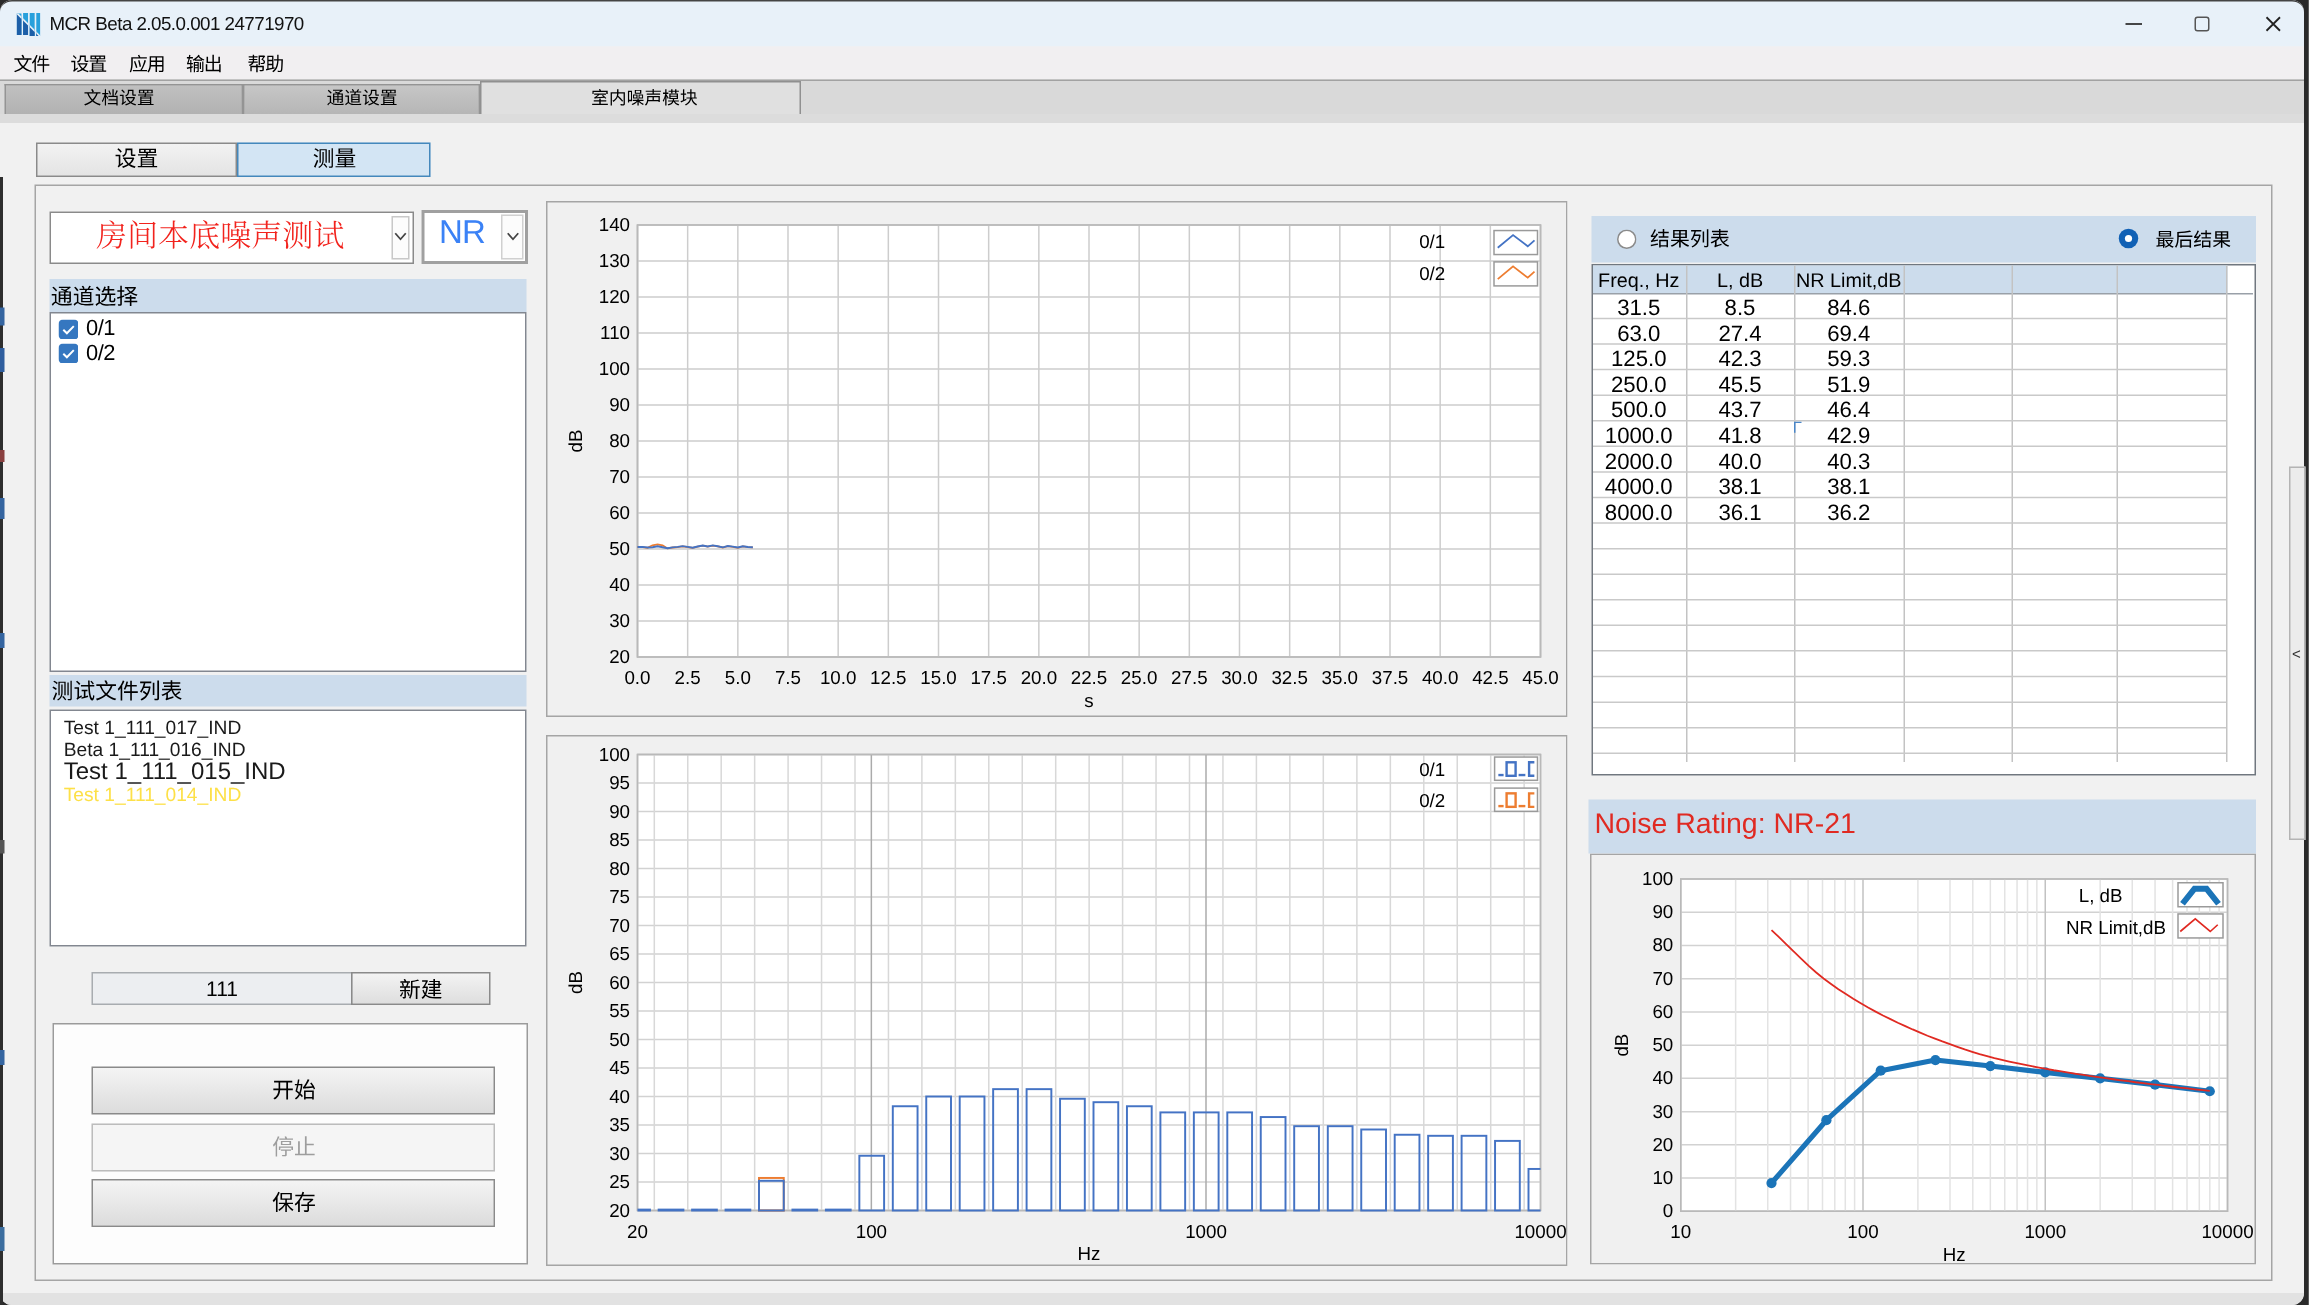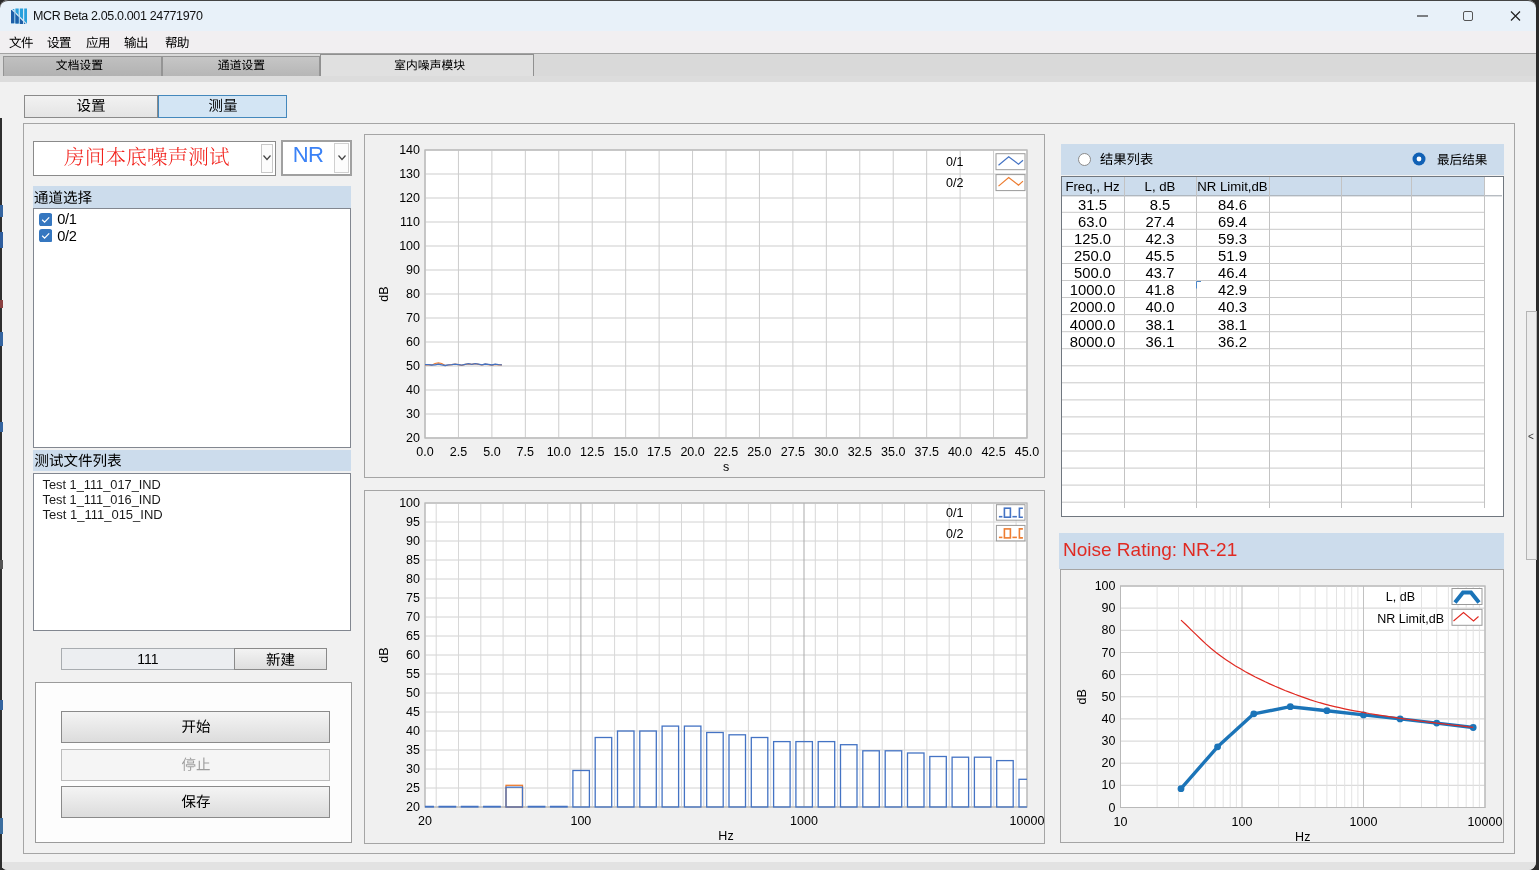--- a/index.html
+++ b/index.html
@@ -99,23 +99,23 @@
     <rect x="0" y="0" width="13.4" height="13.4" rx="3" fill="#3577c0"></rect>
     <path d="M3.2 6.8 L5.6 9.2 L10.2 4.4" stroke="#fff" stroke-width="1.3" fill="none"></path>
   </svg>
 <div style="position:absolute;top:225.5px;left:57.3px;text-align:left;height:20px;line-height:20px;font-size:14.6px;color:#000;white-space:nowrap;letter-spacing:-0.3px">0/2</div>
 <div style="position:absolute;left:33px;top:450px;width:318px;height:21px;background:#ccdcec"></div>
 <svg style="position:absolute;left:33.0px;top:453.3px;overflow:visible" width="90" height="16" viewBox="0 -13.2 90 16.5">
     <path fill="#000" d="M7.3 -1.4C8.1 -0.6 8.9 0.4 9.4 1.1L10.1 0.6C9.7 -0.1 8.8 -1.1 8.0 -1.8ZM4.7 -11.7V-2.3H5.6V-10.9H8.8V-2.4H9.7V-11.7ZM13.0 -12.4V-0.1C13.0 0.1 12.9 0.2 12.7 0.2C12.5 0.2 11.8 0.2 11.0 0.2C11.1 0.5 11.3 0.9 11.3 1.1C12.4 1.2 13.0 1.1 13.4 1.0C13.8 0.8 13.9 0.5 13.9 -0.1V-12.4ZM10.9 -11.2V-2.3H11.8V-11.2ZM6.7 -9.8V-4.5C6.7 -2.7 6.4 -0.8 3.9 0.5C4.0 0.6 4.3 1.0 4.4 1.2C7.1 -0.2 7.6 -2.5 7.6 -4.5V-9.8ZM1.2 -11.6C2.1 -11.2 3.1 -10.5 3.6 -10.0L4.3 -10.9C3.8 -11.3 2.7 -12.0 1.9 -12.4ZM0.6 -7.6C1.4 -7.1 2.5 -6.5 3.0 -6.0L3.7 -6.9C3.1 -7.3 2.0 -8.0 1.2 -8.4ZM0.9 0.4 1.9 1.0C2.5 -0.4 3.3 -2.2 3.8 -3.8L2.9 -4.4C2.3 -2.7 1.5 -0.8 0.9 0.4Z M16.8 -11.6C17.6 -11.0 18.5 -10.0 19.0 -9.4L19.8 -10.2C19.3 -10.8 18.3 -11.7 17.6 -12.3ZM26.7 -11.9C27.3 -11.3 28.0 -10.4 28.3 -9.8L29.1 -10.3C28.8 -10.9 28.1 -11.8 27.4 -12.4ZM15.8 -7.9V-6.8H17.8V-1.4C17.8 -0.8 17.4 -0.3 17.1 -0.2C17.3 0.1 17.6 0.5 17.7 0.8C17.9 0.5 18.3 0.3 20.9 -1.5C20.8 -1.7 20.6 -2.1 20.6 -2.4L18.9 -1.3V-7.9ZM25.1 -12.5 25.2 -9.5H20.2V-8.4H25.2C25.5 -2.7 26.2 1.1 28.0 1.2C28.6 1.2 29.2 0.5 29.5 -2.0C29.3 -2.1 28.8 -2.4 28.6 -2.6C28.5 -1.2 28.3 -0.3 28.1 -0.3C27.1 -0.4 26.5 -3.8 26.3 -8.4H29.4V-9.5H26.3C26.2 -10.5 26.2 -11.5 26.2 -12.5ZM20.4 -0.9 20.7 0.1C22.0 -0.2 23.6 -0.7 25.2 -1.2L25.0 -2.2L23.3 -1.7V-5.2H24.7V-6.2H20.7V-5.2H22.2V-1.4Z M36.3 -12.3C36.8 -11.6 37.3 -10.6 37.5 -10.0L38.7 -10.4C38.5 -11.0 38.0 -12.0 37.5 -12.7ZM30.8 -10.0V-8.8H33.1C34.0 -6.6 35.2 -4.6 36.7 -3.0C35.1 -1.6 33.0 -0.6 30.5 0.1C30.8 0.4 31.1 0.9 31.2 1.2C33.8 0.4 35.8 -0.7 37.5 -2.2C39.2 -0.7 41.3 0.4 43.7 1.1C43.9 0.8 44.2 0.3 44.5 0.1C42.1 -0.5 40.1 -1.6 38.4 -3.0C39.9 -4.6 41.1 -6.5 41.9 -8.8H44.3V-10.0ZM37.6 -3.8C36.1 -5.2 35.0 -6.9 34.3 -8.8H40.7C39.9 -6.8 38.9 -5.2 37.6 -3.8Z M49.8 -5.1V-4.0H54.1V1.2H55.2V-4.0H59.3V-5.1H55.2V-8.4H58.6V-9.5H55.2V-12.4H54.1V-9.5H52.0C52.2 -10.2 52.4 -10.9 52.6 -11.6L51.5 -11.8C51.1 -9.9 50.5 -7.9 49.6 -6.7C49.9 -6.6 50.4 -6.3 50.6 -6.1C51.0 -6.8 51.4 -7.6 51.7 -8.4H54.1V-5.1ZM49.0 -12.5C48.2 -10.3 46.9 -8.0 45.5 -6.6C45.7 -6.3 46.0 -5.7 46.1 -5.4C46.6 -6.0 47.1 -6.6 47.5 -7.2V1.2H48.6V-9.0C49.2 -10.0 49.7 -11.1 50.1 -12.2Z M69.6 -10.9V-2.5H70.7V-10.9ZM72.7 -12.5V-0.3C72.7 -0.0 72.6 0.1 72.4 0.1C72.2 0.1 71.4 0.1 70.5 0.0C70.7 0.4 70.9 0.8 70.9 1.1C72.1 1.1 72.8 1.1 73.2 0.9C73.7 0.8 73.9 0.4 73.9 -0.3V-12.5ZM62.7 -4.5C63.5 -4.0 64.4 -3.3 65.0 -2.7C64.0 -1.3 62.7 -0.3 61.2 0.3C61.4 0.6 61.7 1.0 61.9 1.3C65.0 -0.1 67.4 -3.1 68.1 -8.3L67.4 -8.5L67.2 -8.4H63.9C64.1 -9.2 64.3 -9.9 64.5 -10.7H68.6V-11.8H60.9V-10.7H63.4C62.8 -8.4 62.0 -6.3 60.8 -4.9C61.0 -4.7 61.5 -4.3 61.7 -4.1C62.4 -5.0 63.0 -6.1 63.5 -7.4H66.9C66.6 -6.0 66.2 -4.8 65.6 -3.7C65.0 -4.2 64.1 -4.9 63.4 -5.4Z M78.8 1.2C79.1 1.0 79.7 0.8 83.9 -0.6C83.8 -0.8 83.7 -1.2 83.7 -1.6L80.0 -0.5V-3.8C80.9 -4.4 81.7 -5.1 82.4 -5.8C83.5 -2.6 85.7 -0.3 88.8 0.7C88.9 0.4 89.2 -0.0 89.5 -0.3C88.0 -0.7 86.7 -1.5 85.7 -2.4C86.7 -3.0 87.8 -3.8 88.6 -4.5L87.7 -5.2C87.0 -4.5 86.0 -3.7 85.1 -3.1C84.4 -3.9 83.9 -4.8 83.5 -5.8H89.0V-6.8H83.0V-8.1H87.9V-9.0H83.0V-10.3H88.5V-11.3H83.0V-12.6H81.9V-11.3H76.6V-10.3H81.9V-9.0H77.3V-8.1H81.9V-6.8H76.0V-5.8H81.0C79.5 -4.5 77.4 -3.3 75.5 -2.7C75.8 -2.5 76.1 -2.1 76.3 -1.8C77.1 -2.1 78.0 -2.5 78.9 -3.0V-0.8C78.9 -0.2 78.5 0.0 78.3 0.2C78.5 0.4 78.7 0.9 78.8 1.2Z"></path>
   </svg>
 <div style="position:absolute;left:33px;top:473px;width:318px;height:158px;background:#fff;border:1px solid #828790;box-sizing:border-box"></div>
 <div style="position:absolute;top:475.5px;left:42.5px;text-align:right;height:18px;line-height:18px;font-size:12.8px;color:#1a1a1a;white-space:nowrap;">Test 1_111_017_IND</div>
-<div style="position:absolute;top:490.8px;left:42.5px;text-align:left;height:18px;line-height:18px;font-size:12.8px;color:#1a1a1a;white-space:nowrap;">Test 1_111_016_IND</div>
-<div style="position:absolute;top:506.1px;left:42.5px;text-align:left;height:18px;line-height:18px;font-size:13px;color:#1a1a1a;white-space:nowrap;">Test 1_111_015_IND</div>
-<div style="position:absolute;top:521.4px;left:42.5px;text-align:left;height:18px;line-height:18px;font-size:12.8px;color:#ffffff;white-space:nowrap;">Test 1_111_014_IND</div>
+<div style="position:absolute;top:490.8px;left:42.5px;text-align:left;height:18px;line-height:18px;font-size:12.8px;color:#1a1a1a;white-space:nowrap;">Beta 1_111_016_IND</div>
+<div style="position:absolute;top:506.1px;left:42.5px;text-align:left;height:18px;line-height:18px;font-size:16px;color:#1a1a1a;white-space:nowrap;">Test 1_111_015_IND</div>
+<div style="position:absolute;top:521.4px;left:42.5px;text-align:left;height:18px;line-height:18px;font-size:12.8px;color:#fde047;white-space:nowrap;">Test 1_111_014_IND</div>
 <div style="position:absolute;left:61px;top:648px;width:174px;height:22px;background:#eceef1;border:1px solid #a8acb0;box-sizing:border-box"></div>
 <div style="position:absolute;top:649.0px;left:-52px;width:400px;text-align:center;height:20px;line-height:20px;font-size:14px;color:#000;white-space:nowrap;">111</div>
 <div style="position:absolute;left:234px;top:648px;width:93px;height:22px;background:linear-gradient(#f3f3f3,#dedede);border:1px solid #8a8a8a;box-sizing:border-box"></div>
 <svg style="position:absolute;left:266.0px;top:651.7px;overflow:visible" width="29" height="16" viewBox="0 -12.8 29 15.9">
     <path fill="#000" d="M5.2 -3.1C5.7 -2.4 6.2 -1.4 6.4 -0.7L7.2 -1.2C7.0 -1.8 6.4 -2.8 6.0 -3.5ZM2.0 -3.4C1.7 -2.5 1.2 -1.6 0.6 -1.0C0.8 -0.9 1.2 -0.6 1.4 -0.4C1.9 -1.1 2.5 -2.2 2.8 -3.2ZM8.0 -10.8V-5.8C8.0 -3.9 7.9 -1.4 6.7 0.4C6.9 0.5 7.3 0.8 7.5 1.0C8.8 -0.9 9.0 -3.7 9.0 -5.8V-6.3H11.2V1.1H12.3V-6.3H13.9V-7.3H9.0V-10.1C10.6 -10.3 12.2 -10.7 13.4 -11.1L12.6 -11.9C11.5 -11.5 9.6 -11.0 8.0 -10.8ZM3.1 -12.0C3.3 -11.6 3.6 -11.1 3.7 -10.7H0.9V-9.7H7.3V-10.7H4.9C4.7 -11.1 4.4 -11.8 4.1 -12.2ZM5.5 -9.7C5.3 -9.0 5.0 -8.0 4.7 -7.4H0.7V-6.4H3.6V-4.9H0.7V-4.0H3.6V-0.3C3.6 -0.1 3.6 -0.1 3.5 -0.1C3.3 -0.1 2.9 -0.1 2.3 -0.1C2.5 0.2 2.6 0.6 2.7 0.9C3.4 0.9 3.9 0.8 4.2 0.7C4.5 0.5 4.6 0.3 4.6 -0.2V-4.0H7.4V-4.9H4.6V-6.4H7.5V-7.4H5.7C5.9 -8.0 6.2 -8.7 6.5 -9.5ZM1.8 -9.4C2.1 -8.8 2.3 -7.9 2.4 -7.4L3.3 -7.6C3.3 -8.2 3.0 -9.0 2.7 -9.6Z M20.2 -10.9V-10.1H22.9V-9.0H19.3V-8.1H22.9V-7.0H20.1V-6.1H22.9V-5.0H20.0V-4.2H22.9V-3.0H19.4V-2.2H22.9V-0.7H24.0V-2.2H28.1V-3.0H24.0V-4.2H27.5V-5.0H24.0V-6.1H27.2V-8.1H28.2V-9.0H27.2V-10.9H24.0V-12.2H22.9V-10.9ZM24.0 -8.1H26.2V-7.0H24.0ZM24.0 -9.0V-10.1H26.2V-9.0ZM15.9 -5.7C15.9 -5.9 16.2 -6.0 16.5 -6.2H18.2C18.1 -4.9 17.8 -3.8 17.4 -2.8C17.0 -3.4 16.7 -4.1 16.4 -5.0L15.6 -4.7C16.0 -3.5 16.4 -2.6 17.0 -1.8C16.4 -0.9 15.8 -0.1 15.0 0.4C15.3 0.6 15.7 1.0 15.8 1.2C16.5 0.6 17.2 -0.1 17.7 -1.0C19.2 0.4 21.3 0.8 24.0 0.8H28.0C28.1 0.5 28.3 0.0 28.4 -0.2C27.7 -0.2 24.6 -0.2 24.0 -0.2C21.5 -0.2 19.5 -0.5 18.1 -1.9C18.7 -3.3 19.1 -5.0 19.3 -7.0L18.7 -7.1L18.5 -7.1H17.3C18.0 -8.2 18.7 -9.6 19.4 -11.0L18.7 -11.4L18.4 -11.3H15.4V-10.3H17.9C17.4 -9.0 16.6 -7.8 16.4 -7.5C16.1 -7.0 15.7 -6.6 15.5 -6.6C15.6 -6.4 15.8 -5.9 15.9 -5.7Z"></path>
   </svg>
 <div style="position:absolute;left:35px;top:682px;width:317px;height:161px;background:#fdfdfd;border:1px solid #9b9b9b;box-sizing:border-box"></div>
 <div style="position:absolute;left:61px;width:269px;height:32px;box-sizing:border-box;top:711px;background:linear-gradient(#f4f4f4,#dcdcdc);border:1px solid #8a8a8a"></div>
 <div style="position:absolute;left:61px;width:269px;height:32px;box-sizing:border-box;top:749px;background:#f5f5f5;border:1px solid #bcbcbc"></div>
 <div style="position:absolute;left:61px;width:269px;height:32px;box-sizing:border-box;top:786px;background:linear-gradient(#f4f4f4,#dcdcdc);border:1px solid #8a8a8a"></div>

